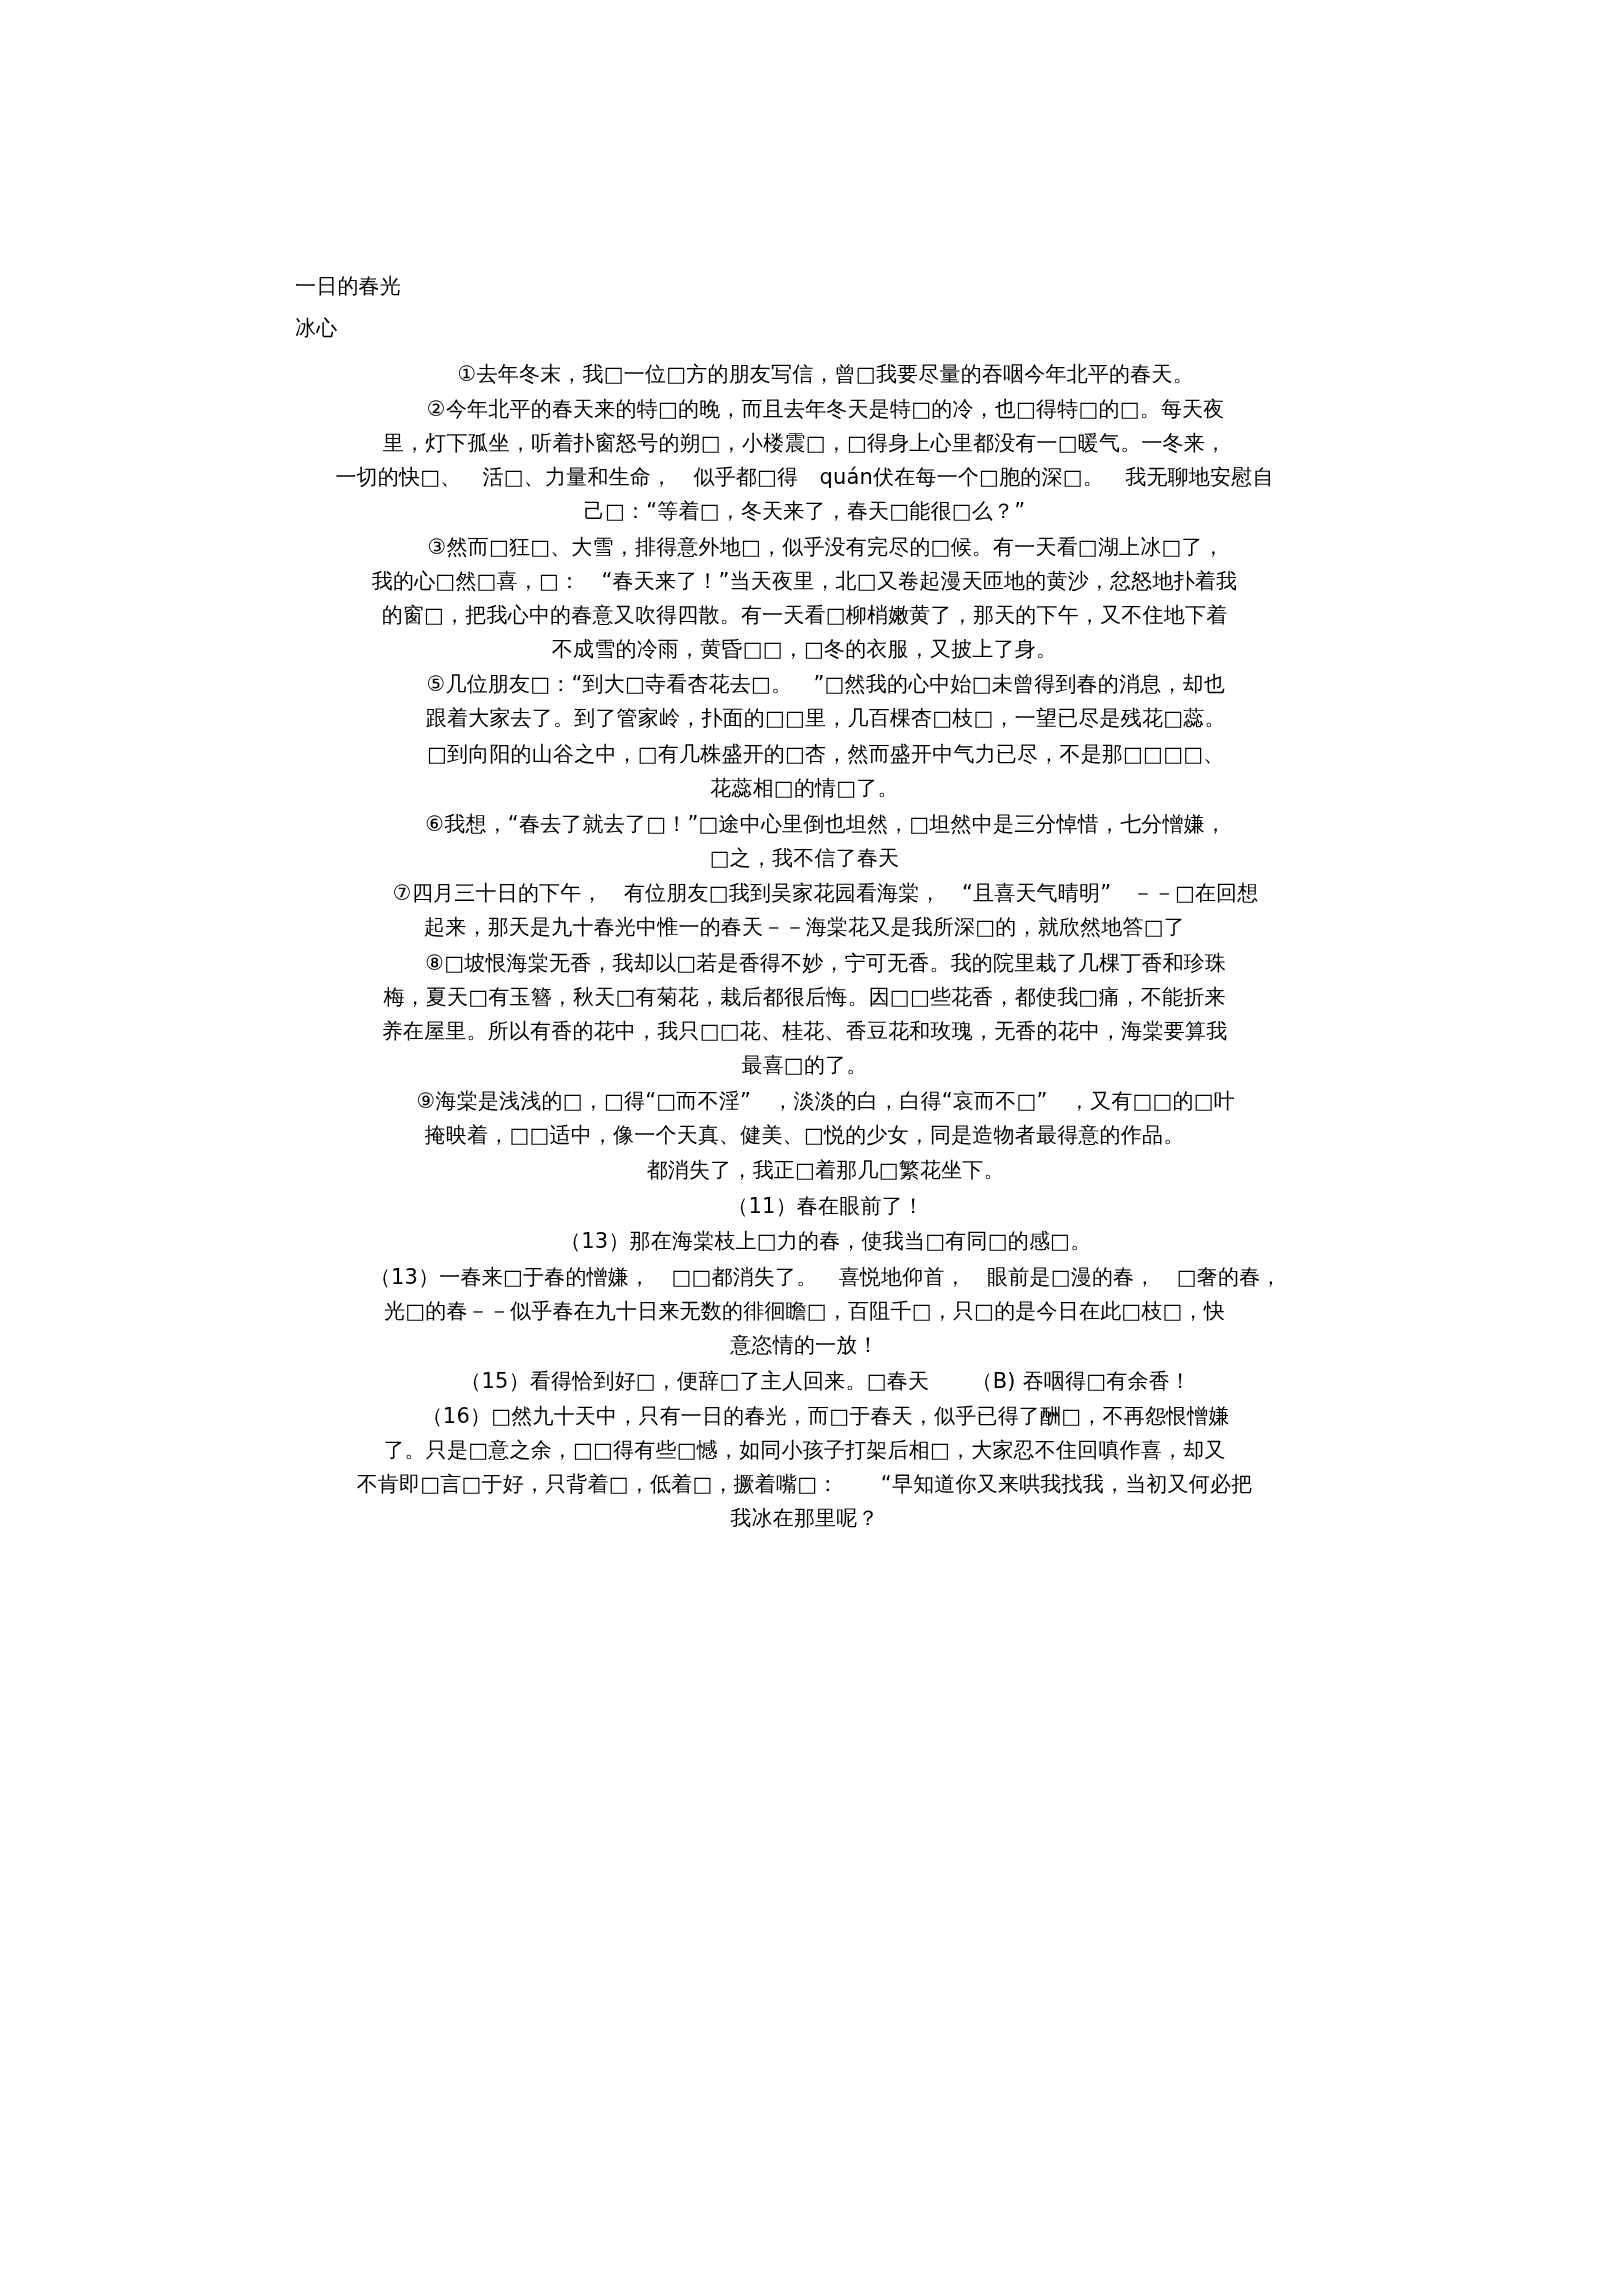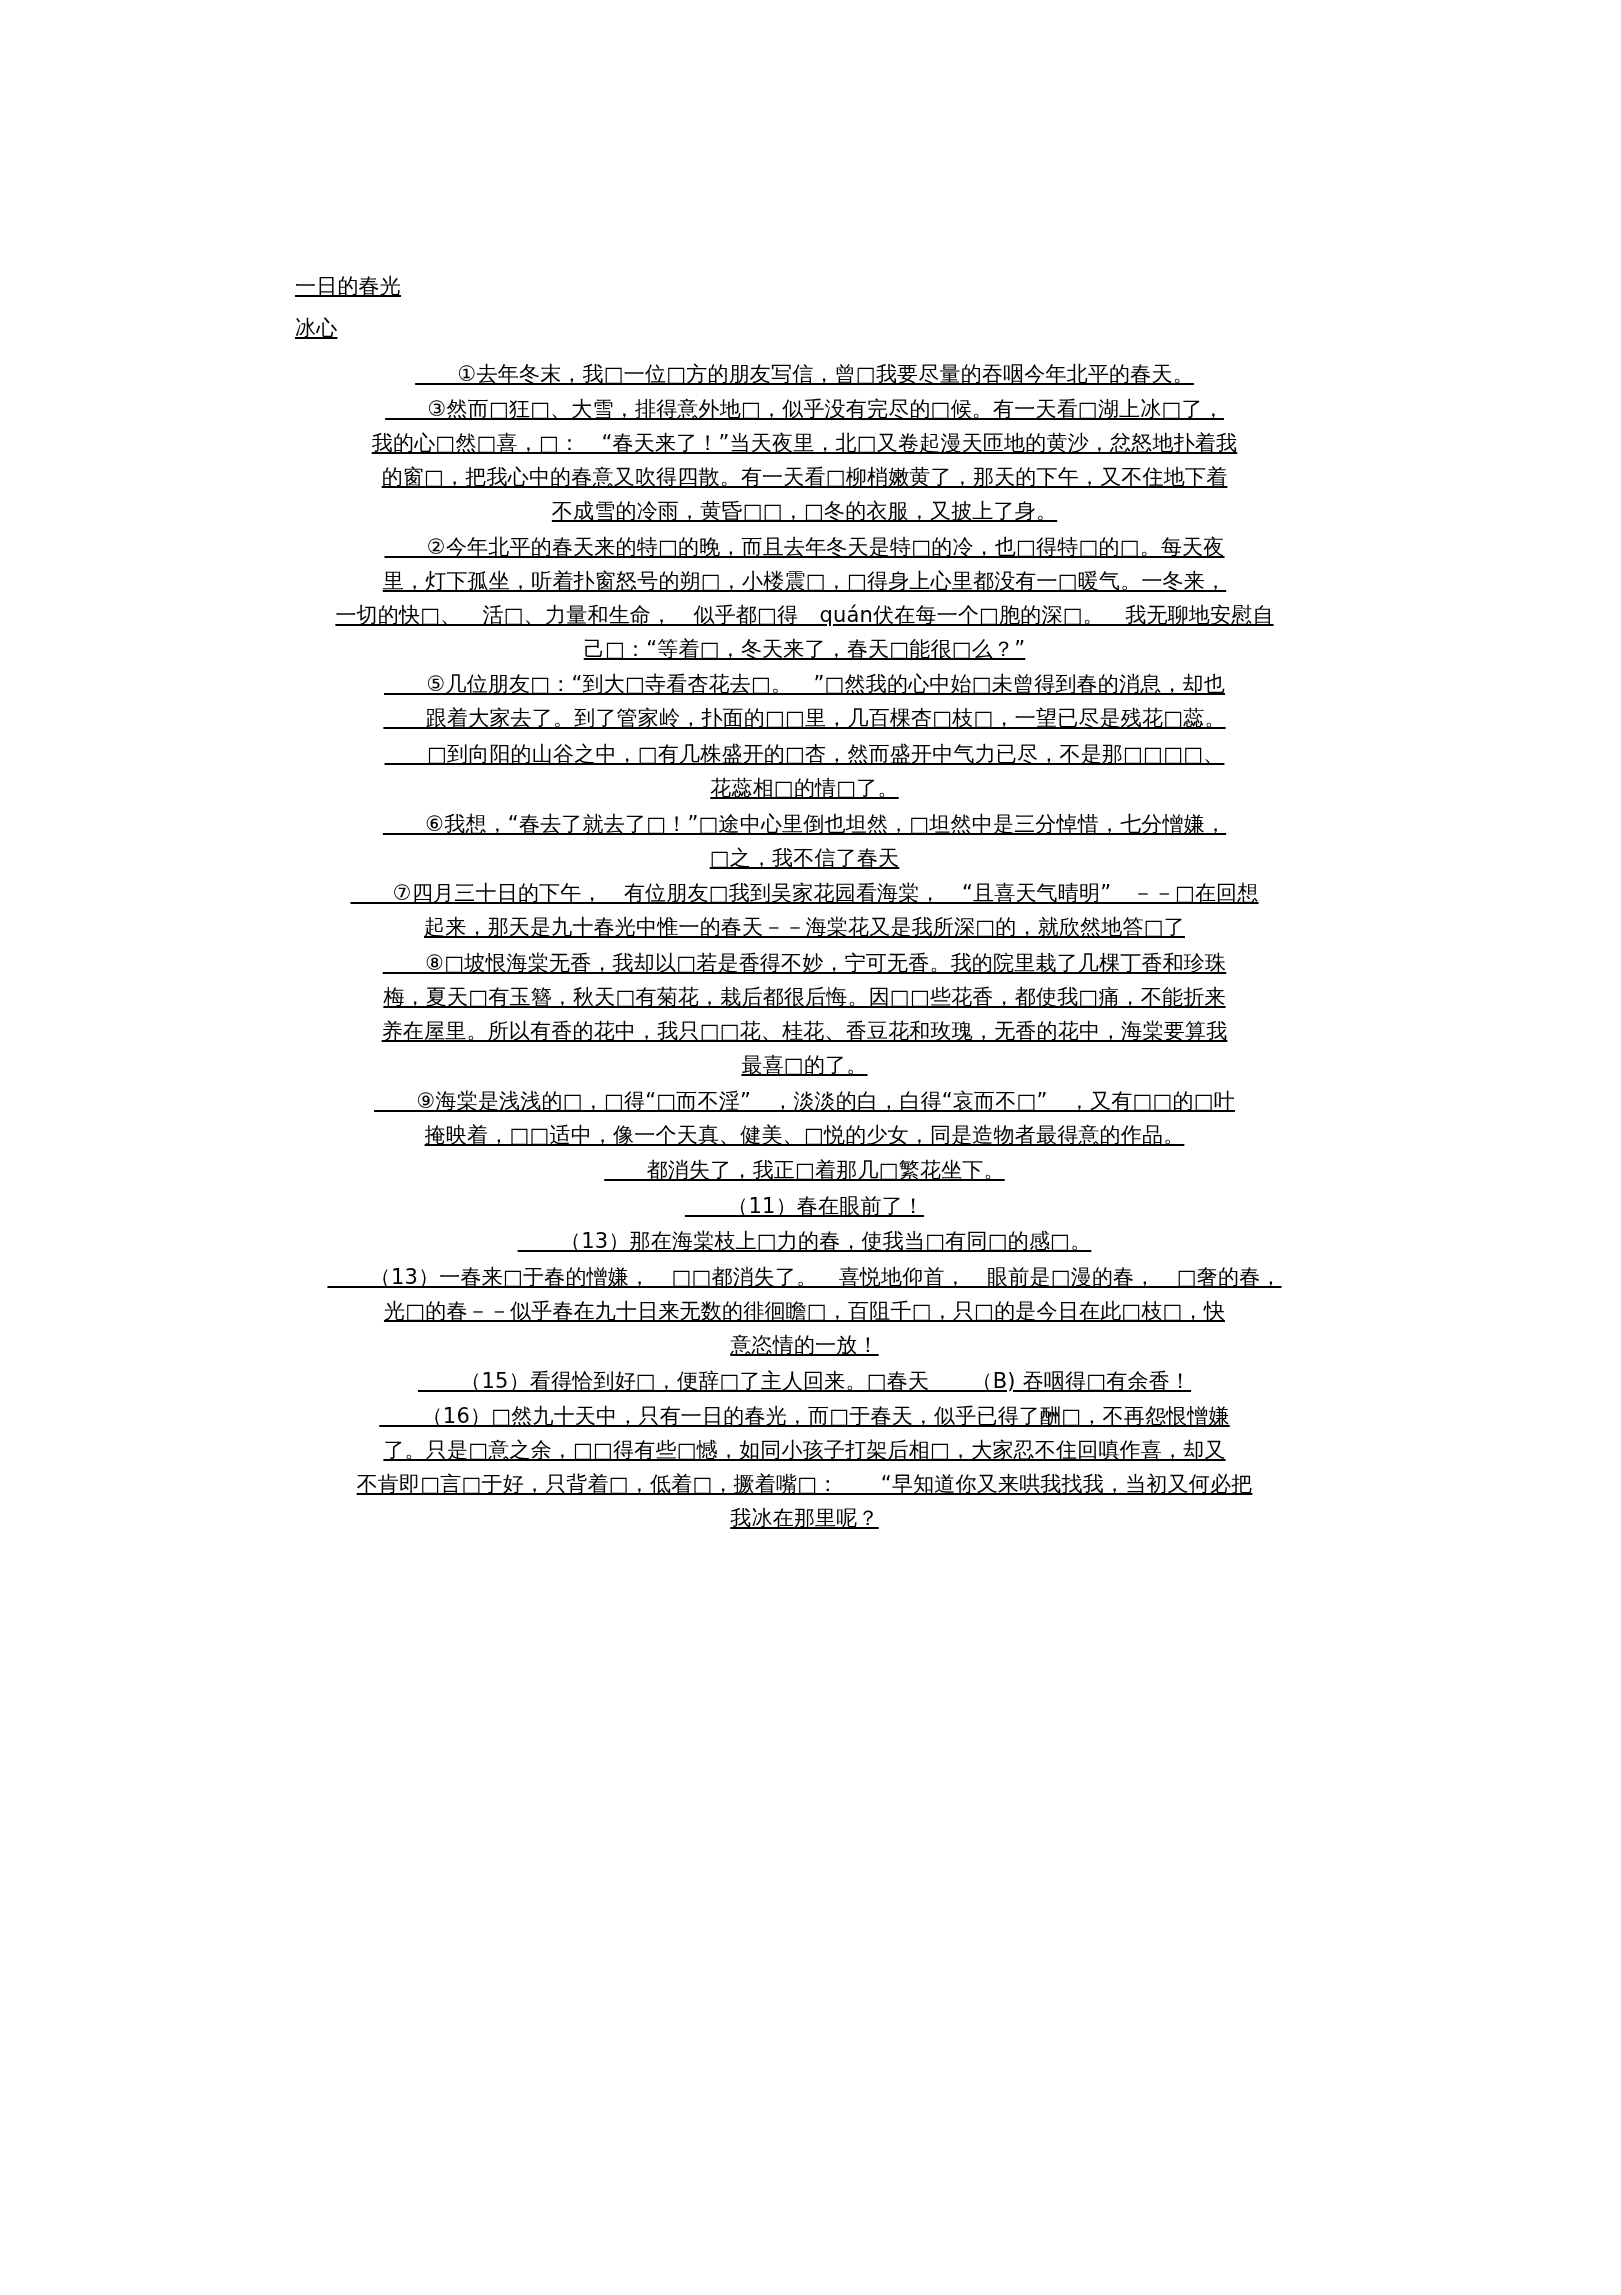--- a/index.html
+++ b/index.html
@@ -13,21 +13,20 @@
     font-family: "DejaVu Sans", "Liberation Sans", sans-serif;
     color: #000000;
     -webkit-font-smoothing: antialiased;
   }
   .page {
     position: relative;
     width: 1462px;
     min-height: 2295px;
     box-sizing: border-box;
     padding: 269px 130px 98px 277px;
-    text-decoration: underline;
   }
   .doc-body {
     font-size: 21px;
     line-height: 1.62;
     letter-spacing: 0.2px;
   }
   .para {
     margin: 0 0 1.6px 0;
     text-align: center;
     white-space: pre-wrap;
@@ -47,28 +46,28 @@
 </head>
 <body>
 
 <div class="page">
   <div class="doc-body">
 
     <div class="title-line">一日的春光</div>
     <div class="author-line">冰心</div>
 
     <p class="para">　　①去年冬末，我□一位□方的朋友写信，曾□我要尽量的吞咽今年北平的春天。</p>
+    <p class="para">　　②今年北平的春天来的特□的晚，而且去年冬天是特□的冷，也□得特□的□。每天夜
+里，灯下孤坐，听着扑窗怒号的朔□，小楼震□，□得身上心里都没有一□暖气。一冬来，
+一切的快□、　活□、力量和生命，　似乎都□得　quán伏在每一个□胞的深□。　我无聊地安慰自
+己□：“等着□，冬天来了，春天□能很□么？”</p>
     <p class="para">　　③然而□狂□、大雪，排得意外地□，似乎没有完尽的□候。有一天看□湖上冰□了，
 我的心□然□喜，□：　“春天来了！”当天夜里，北□又卷起漫天匝地的黄沙，忿怒地扑着我
 的窗□，把我心中的春意又吹得四散。有一天看□柳梢嫩黄了，那天的下午，又不住地下着
 不成雪的冷雨，黄昏□□，□冬的衣服，又披上了身。</p>
-    <p class="para">　　②今年北平的春天来的特□的晚，而且去年冬天是特□的冷，也□得特□的□。每天夜
-里，灯下孤坐，听着扑窗怒号的朔□，小楼震□，□得身上心里都没有一□暖气。一冬来，
-一切的快□、　活□、力量和生命，　似乎都□得　quán伏在每一个□胞的深□。　我无聊地安慰自
-己□：“等着□，冬天来了，春天□能很□么？”</p>
     <p class="para">　　⑤几位朋友□：“到大□寺看杏花去□。　”□然我的心中始□未曾得到春的消息，却也
 　　跟着大家去了。到了管家岭，扑面的□□里，几百棵杏□枝□，一望已尽是残花□蕊。</p>
     <p class="para">　　□到向阳的山谷之中，□有几株盛开的□杏，然而盛开中气力已尽，不是那□□□□、
 花蕊相□的情□了。</p>
     <p class="para">　　⑥我想，“春去了就去了□！”□途中心里倒也坦然，□坦然中是三分悼惜，七分憎嫌，
 □之，我不信了春天</p>
     <p class="para">　　⑦四月三十日的下午，　有位朋友□我到吴家花园看海棠，　“且喜天气晴明”　－－□在回想
 起来，那天是九十春光中惟一的春天－－海棠花又是我所深□的，就欣然地答□了</p>
     <p class="para">　　⑧□坡恨海棠无香，我却以□若是香得不妙，宁可无香。我的院里栽了几棵丁香和珍珠
 梅，夏天□有玉簪，秋天□有菊花，栽后都很后悔。因□□些花香，都使我□痛，不能折来

